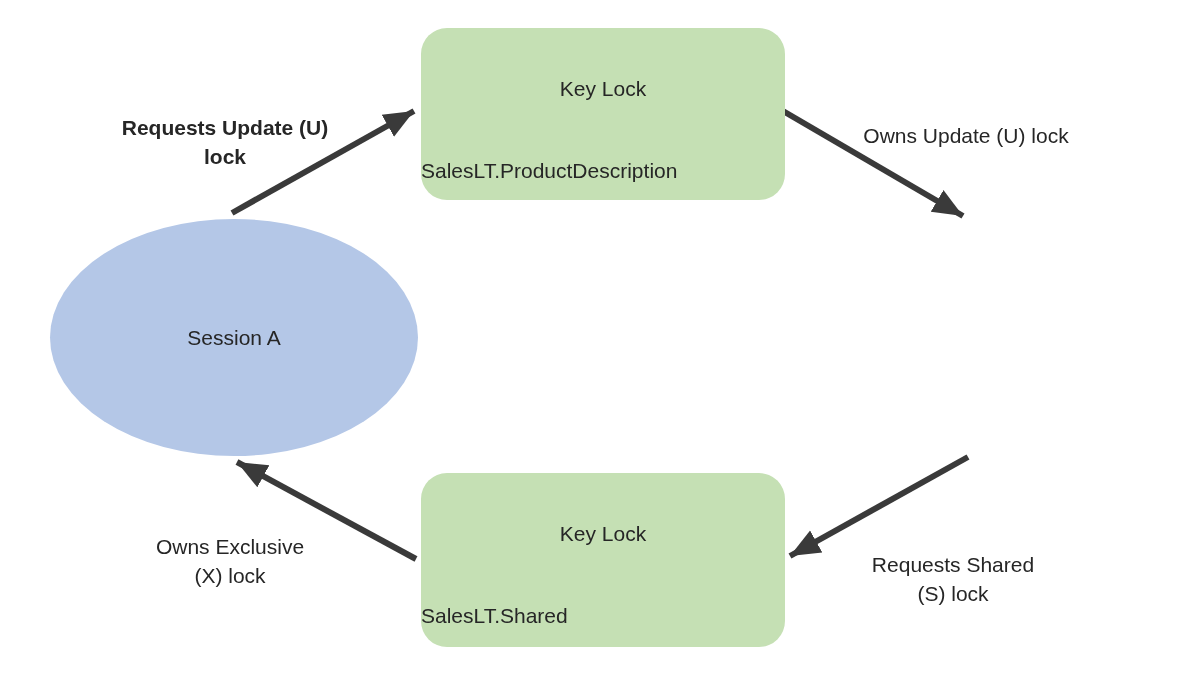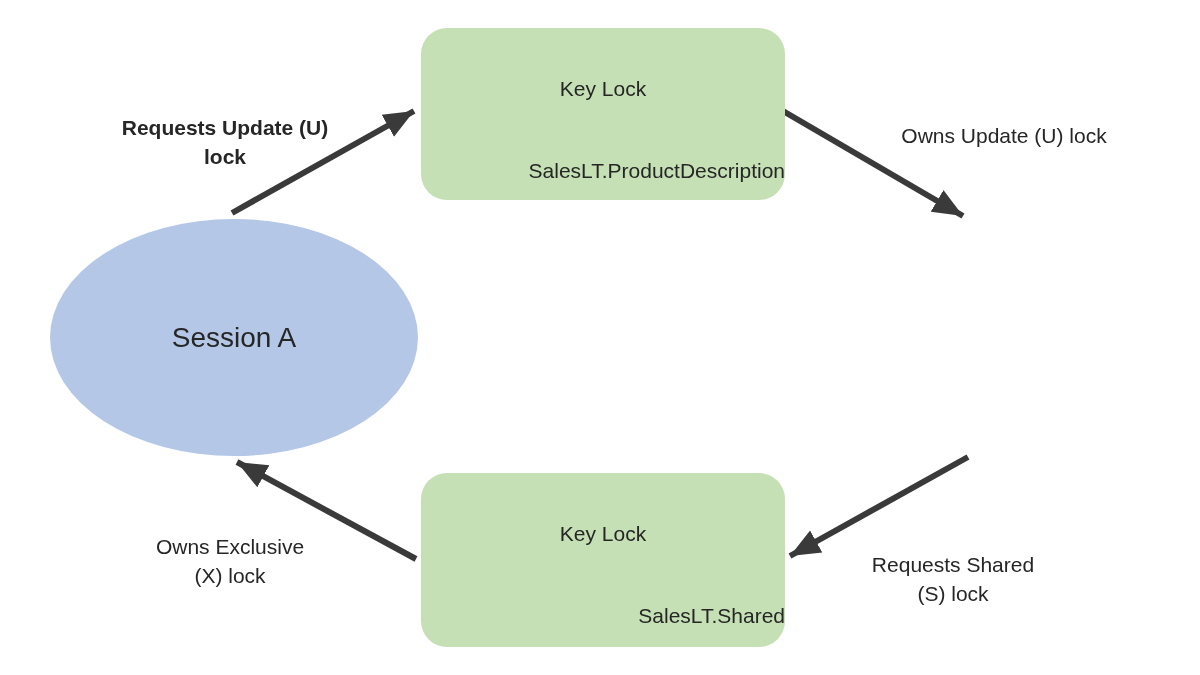--- a/index.html
+++ b/index.html
@@ -44,50 +44,50 @@
     width: 100%;
     text-align: center;
     font-size: 21px;
     line-height: 28px;
   }
   .lock-box .box-resource {
     position: absolute;
     left: 0;
     top: 129px;
     width: 100%;
-    text-align: right;
+    text-align: left;
     font-size: 21px;
     line-height: 28px;
   }
   .session-ellipse {
     position: absolute;
     top: 219px;
     width: 368px;
     height: 237px;
     background: #b4c7e7;
     border-radius: 50%;
     display: flex;
     align-items: center;
     justify-content: center;
   }
   .session-ellipse.left { left: 50px; }
   .session-ellipse.right { left: 782px; }
   .session-label {
-    font-size: 28px;
+    font-size: 21px;
     line-height: 28px;
   }
   .edge-label {
     position: absolute;
     font-size: 21px;
     line-height: 29px;
     text-align: center;
     white-space: pre-line;
   }
   .edge-label.requests-update { left: 85px;  top: 113px; width: 280px; font-weight: bold; }
-  .edge-label.owns-update     { left: 854px; top: 121px; width: 300px; }
+  .edge-label.owns-update     { left: 816px; top: 121px; width: 300px; }
   .edge-label.owns-exclusive  { left: 105px; top: 532px; width: 250px; text-align: center; }
   .edge-label.requests-shared { left: 828px; top: 550px; width: 250px; }
 </style>
 </head>
 <body>
 
 <div class="canvas">
 
   <svg class="arrows-layer" width="1200" height="675" viewBox="0 0 1200 675" xmlns="http://www.w3.org/2000/svg">
     <defs>

